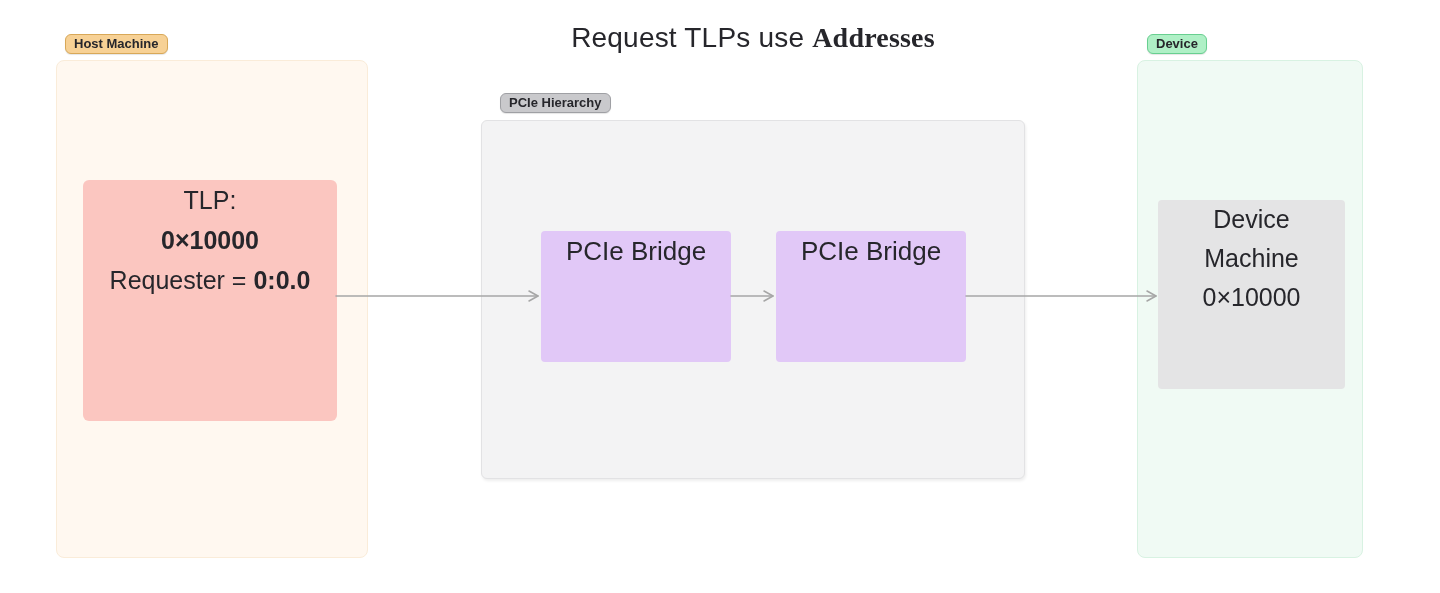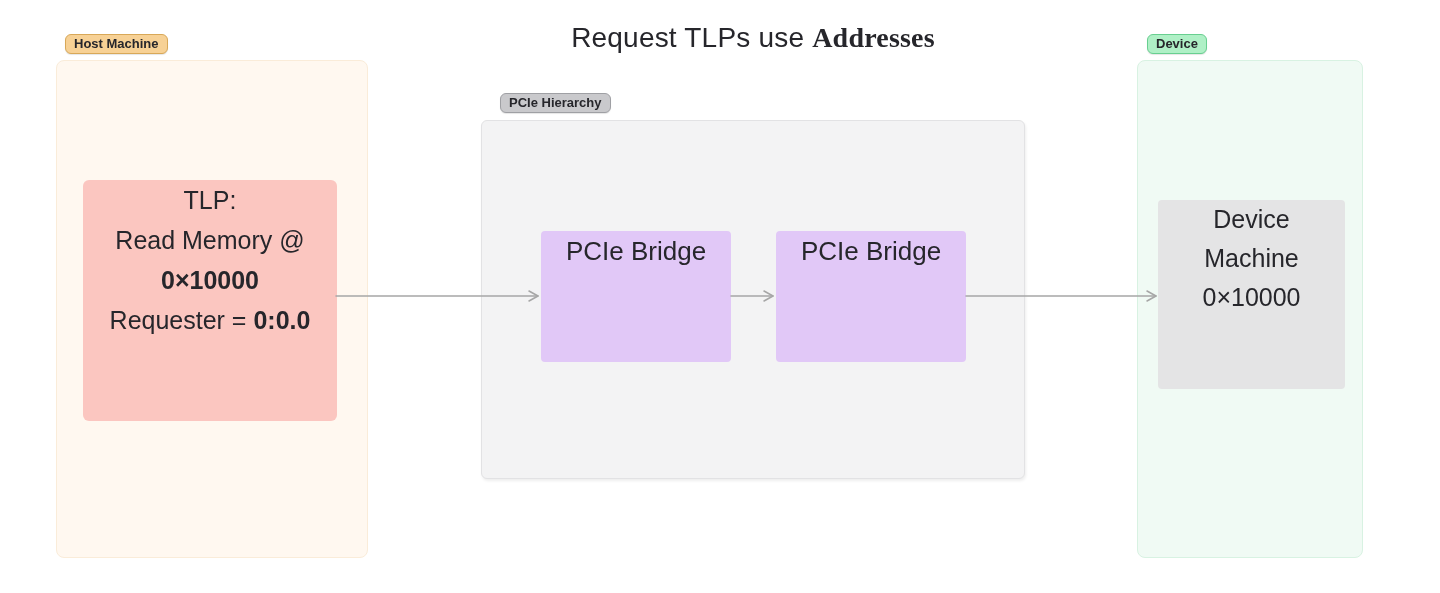--- a/index.html
+++ b/index.html
@@ -135,21 +135,20 @@
 
 <div class="canvas">
 
   <h1 class="title"><span>Request TLPs use </span><strong>Addresses</strong></h1>
 
   <div class="badge badge-host">Host Machine</div>
 
   <div class="panel panel-host">
     <div class="box tlp-box">
       <div>TLP:</div>
-      <div>Read Memory @</div>
       <div><b>0×10000</b></div>
       <div><span>Requester = </span><b>0:0.0</b></div>
     </div>
   </div>
 
   <div class="badge badge-hierarchy">PCIe Hierarchy</div>
 
   <div class="panel panel-hierarchy">
     <div class="box bridge-box bridge-1">PCIe Bridge</div>
     <div class="box bridge-box bridge-2">PCIe Bridge</div>

